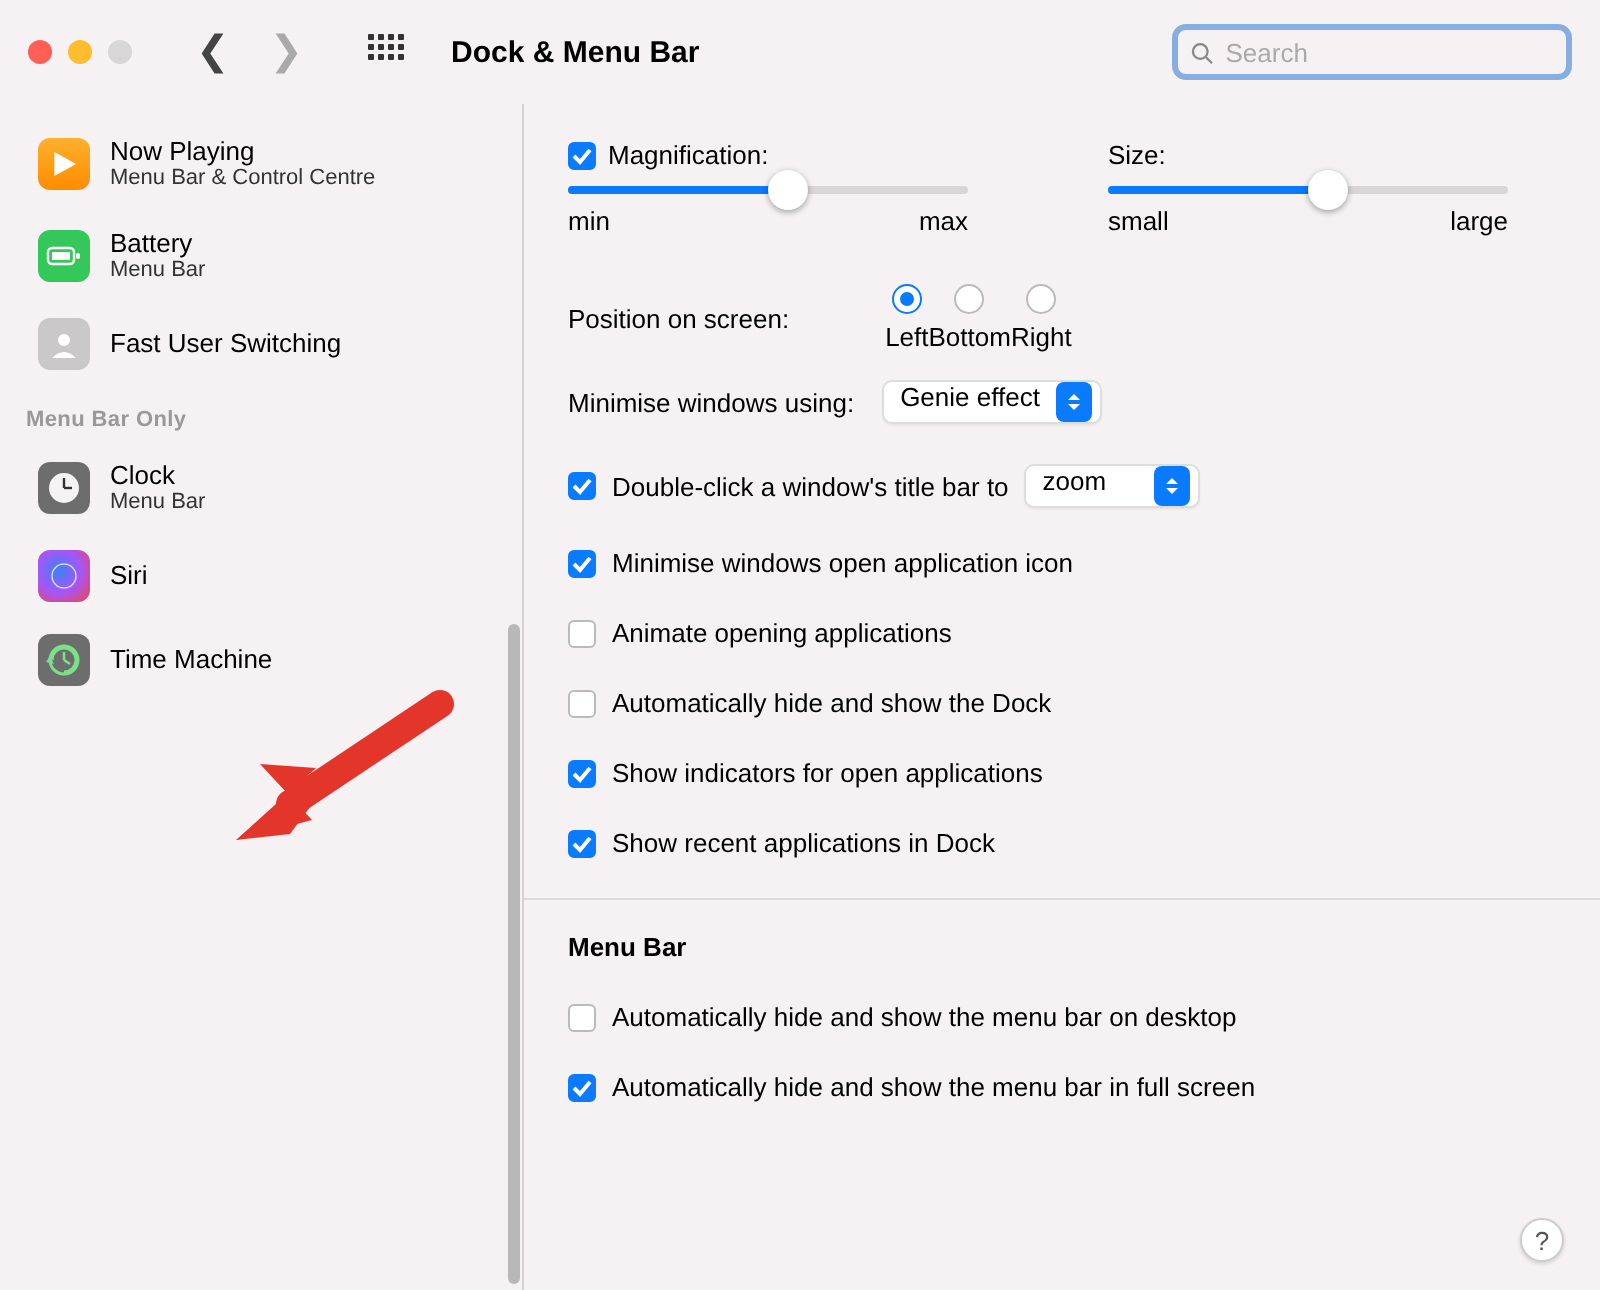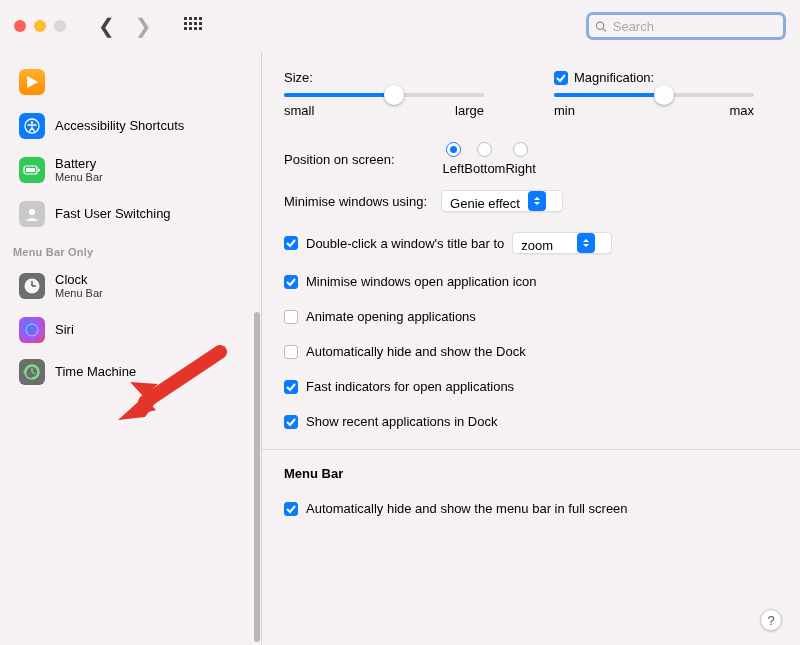--- a/index.html
+++ b/index.html
@@ -82,22 +82,22 @@
   .slider-labels { display:flex; justify-content:space-between; font-size:13px; margin-top:2px; }
 
   .row { display:flex; align-items:center; gap: 14px; margin: 14px 0; font-size:13px; }
   .radios { display:flex; margin-left: 34px; }
   .radio-col { display:flex; flex-direction:column; align-items:center; gap:4px; }
   .radio { width:15px; height:15px; border:1px solid #bbb; border-radius:50%; background:#fff; display:flex; align-items:center; justify-content:center; }
   .radio.checked { border-color:#0a7aff; }
   .radio.checked::after { content:""; width:7px; height:7px; background:#0a7aff; border-radius:50%; }
 
   .select {
-    display:inline-flex; align-items:flex-end; background:#fff; border:1px solid #ddd;
-    border-radius:5px; height:22px; padding: 0 16px 0 8px; font-size:13px;
+    display:inline-flex; align-items:flex-start; background:#fff; border:1px solid #ddd;
+    border-radius:5px; height:22px; padding: 0 4px 0 8px; font-size:13px;
     box-shadow: 0 1px 1px rgba(0,0,0,0.05);
   }
   .select .sel-caret {
     width:18px; height:20px; background:#0a7aff; border-radius:4px; margin-left:8px;
     display:flex; flex-direction:column; align-items:center; justify-content:center; gap:0px;
   }
   .select .sel-caret::before { content:""; border:3px solid transparent; border-bottom-color:#fff; margin-bottom:1px; }
   .select .sel-caret::after  { content:""; border:3px solid transparent; border-top-color:#fff; margin-top:1px; }
 
   .check-row { display:flex; align-items:center; gap:8px; margin: 20px 0; font-size:13px; }
@@ -137,54 +137,47 @@
       <span></span>
     <span></span>
       <span></span>
       <span></span>
       <span></span>
     <span></span>
       <span></span>
       <span></span>
       <span></span>
   </div>
+  <div class="title">Dock &amp; Menu Bar</div>
   <div class="spacer"></div>
   <div class="search">
     <svg viewBox="0 0 16 16">
         <circle cx="7" cy="7" r="5" stroke-width="1.5"></circle>
         <line x1="11" y1="11" x2="15" y2="15" stroke-width="1.5"></line>
       </svg>
     <input type="text" placeholder="Search" style="">
   </div>
 </div>
 
 <div class="main">
 
   <div class="sidebar">
     <div class="sb-item tall">
       <div class="sb-icon" style="background:linear-gradient(#ffb02e,#ff8c00);">
         <svg width="12" height="12" viewBox="0 0 10 10">
             <polygon points="1,0 10,5 1,10" fill="#fff"></polygon>
           </svg>
       </div>
-    </div>
-
-
-    <div class="sb-item">
-      <div class="sb-icon" style="background:#0a7aff;">
-        <svg width="16" height="16" viewBox="0 0 16 16">
-            <circle cx="8" cy="8" r="7" fill="none" stroke="#fff" stroke-width="1.3"></circle>
-            <circle cx="8" cy="4.5" r="1.3" fill="#fff"></circle>
-            <path d="M4 7 L12 7 M8 7 L8 10 M8 10 L5.5 13 M8 10 L10.5 13" stroke="#fff" stroke-width="1.3" stroke-linecap="round"></path>
-          </svg>
-      </div>
-      <div class="sb-labels">
-        <span class="sb-label">Accessibility Shortcuts</span>
-      </div>
-    </div>
+      <div class="sb-labels">
+        <span class="sb-label">Now Playing</span>
+        <span class="sb-sub">Menu Bar &amp; Control Centre</span>
+      </div>
+    </div>
+
+
 
     <div class="sb-item tall">
       <div class="sb-icon" style="background:#34c759;">
         <svg width="18" height="12" viewBox="0 0 18 12">
             <rect x="1" y="2" width="13" height="8" rx="2" fill="none" stroke="#fff" stroke-width="1.2"></rect>
             <rect x="15" y="4.5" width="2" height="3" rx="1" fill="#fff"></rect>
             <rect x="3" y="4" width="9" height="4" fill="#fff"></rect>
           </svg>
       </div>
       <div class="sb-labels">
@@ -249,47 +242,47 @@
     </div>
 
     <div class="sidebar-scroll"></div>
   </div>
 
   <div class="content">
 
     <div class="row-sliders">
       <div class="slider-block">
         <div class="slider-head">
-            <span>Size:</span>
-          </div>
-        <div class="slider-track">
-          <div class="slider-fill" style="width:55%;"></div>
-          <div class="slider-knob" style="left:calc(55% - 10px);"></div>
-        </div>
-        <div class="slider-labels">
-          <span>small</span>
-          <span>large</span>
-        </div>
-      </div>
-      <div class="slider-block">
-        <div class="slider-head">
           <span class="chk checked">
               <svg viewBox="0 0 10 10">
                 <polyline points="1,5 4,8 9,2"></polyline>
               </svg>
             </span>
           <span>Magnification:</span>
         </div>
         <div class="slider-track">
           <div class="slider-fill" style="width:55%;"></div>
           <div class="slider-knob" style="left:calc(55% - 10px);"></div>
         </div>
         <div class="slider-labels">
           <span>min</span>
           <span>max</span>
+        </div>
+      </div>
+      <div class="slider-block">
+        <div class="slider-head">
+            <span>Size:</span>
+          </div>
+        <div class="slider-track">
+          <div class="slider-fill" style="width:55%;"></div>
+          <div class="slider-knob" style="left:calc(55% - 10px);"></div>
+        </div>
+        <div class="slider-labels">
+          <span>small</span>
+          <span>large</span>
         </div>
       </div>
     </div>
 
     <div class="row" style="margin-top:24px;">
       <span>Position on screen:</span>
       <div class="radios">
         <div class="radio-col">
             <span class="radio checked"></span>
             <span>Left</span>
@@ -341,34 +334,38 @@
     <div class="check-row">
         <span class="chk"></span>
         <span>Automatically hide and show the Dock</span>
       </div>
     <div class="check-row">
         <span class="chk checked">
           <svg viewBox="0 0 10 10">
             <polyline points="1,5 4,8 9,2"></polyline>
           </svg>
         </span>
-        <span>Fast indicators for open applications</span>
+        <span>Show indicators for open applications</span>
       </div>
     <div class="check-row">
         <span class="chk checked">
           <svg viewBox="0 0 10 10">
             <polyline points="1,5 4,8 9,2"></polyline>
           </svg>
         </span>
         <span>Show recent applications in Dock</span>
       </div>
 
     <div class="divider"></div>
 
     <div class="sec-title">Menu Bar</div>
+    <div class="check-row">
+        <span class="chk"></span>
+        <span>Automatically hide and show the menu bar on desktop</span>
+      </div>
     <div class="check-row">
         <span class="chk checked">
           <svg viewBox="0 0 10 10">
             <polyline points="1,5 4,8 9,2"></polyline>
           </svg>
         </span>
         <span>Automatically hide and show the menu bar in full screen</span>
       </div>
 
     <div class="help-btn">

